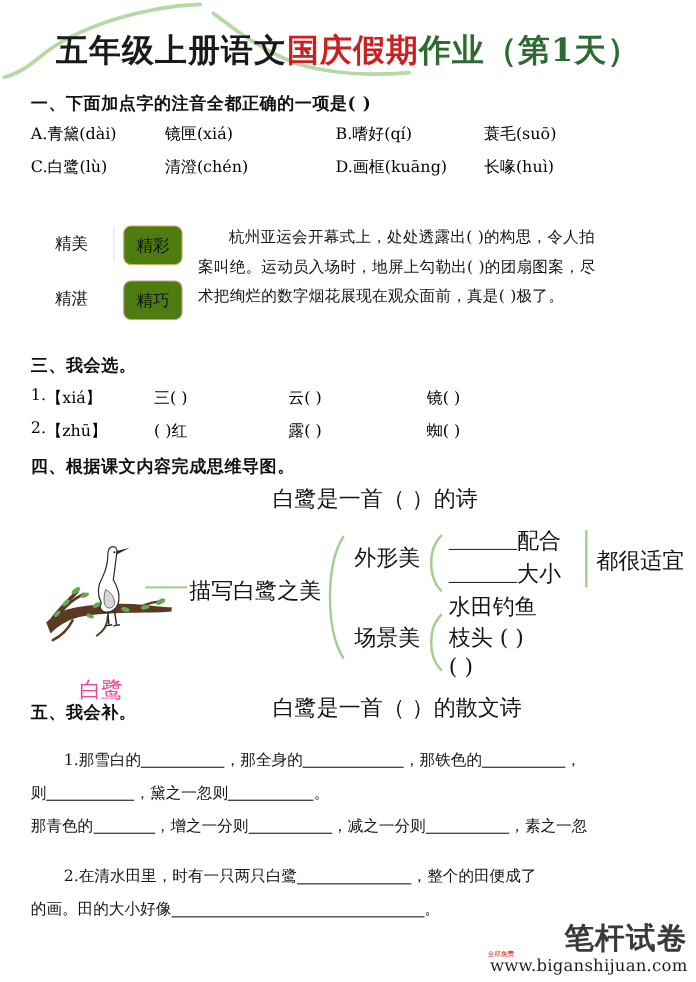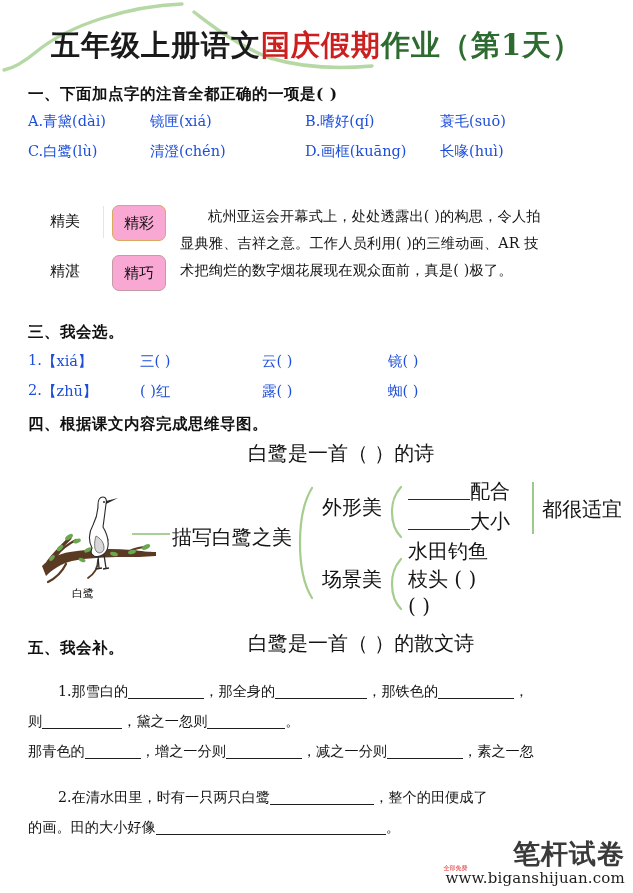--- a/index.html
+++ b/index.html
@@ -46,39 +46,39 @@
     font-weight: bold;
     color: #111;
     letter-spacing: 0.5px;
     white-space: nowrap;
   }
 
   .line {
     position: absolute;
     font-size: 14.5px;
     white-space: nowrap;
-    color: #1d4ed8;
+    color: #000000;
   }
 
   
   .word-plain {
     position: absolute;
     font-size: 15px;
     color: #111;
     white-space: nowrap;
   }
   .word-box {
     position: absolute;
     font-size: 15px;
     color: #111;
     border-radius: 7px;
     display: flex;
     align-items: center;
     justify-content: center;
-    background: #f9a8d4;
+    background: #4d7c0f;
     white-space: nowrap;
   }
   .box-tan  { border: 1.6px solid #d9a861; }
   .box-rose { border: 1.6px solid #c49aa6; }
 
   .para {
     position: absolute;
     font-size: 14.2px;
     line-height: 27px;
     color: #141414;
@@ -124,22 +124,23 @@
     stroke: #a8d195;
     stroke-width: 3.4;
     stroke-linecap: round;
     opacity: 0.85;
   }
 
   
   .egret { position: absolute; }
   .egret-label {
     position: absolute;
-    font-size: 11px;
-    color: #000000;
+    font-size: 20px;
+    color: #ec4899;
+    margin-top: 28px;
   }
 
   
   .body-para {
     position: absolute;
     font-size: 14.2px;
     line-height: 30px;
     color: #141414;
   }
   .blank {
@@ -212,21 +213,21 @@
   <div class="word-box box-tan" style="left:112px; top:205px; width:52px; height:34px;">精彩</div>
   <div class="word-plain" style="left:50px; top:262px;">精湛</div>
   <div class="word-box box-rose" style="left:112px; top:255px; width:52px; height:34px;">精巧</div>
 
   
   <div style="position:absolute; left:103px; top:206px; width:1px; height:32px; background:#dfe6ee;"></div>
 
   
   <div class="para" style="left:180px; top:203px; width:445px;">
     <div><span class="indent"></span><span>杭州亚运会开幕式上，处处透露出(      )的构思，令人拍</span></div>
-    <div>显典雅、吉祥之意。工作人员利用(      )的三维动画、AR 技</div>
+    <div>案叫绝。运动员入场时，地屏上勾勒出(      )的团扇图案，尽</div>
     <div>术把绚烂的数字烟花展现在观众面前，真是(      )极了。</div>
   </div>
 
   
   <div class="sec-head" style="left:28px; top:322px;">三、我会选。</div>
 
   <div class="line" style="left:28px; top:352px;">1.</div>
   <div class="line" style="left:42px; top:352px;">【xiá】</div>
   <div class="line" style="left:140px; top:352px;">三(        )</div>
   <div class="line" style="left:262px; top:352px;">云(        )</div>

